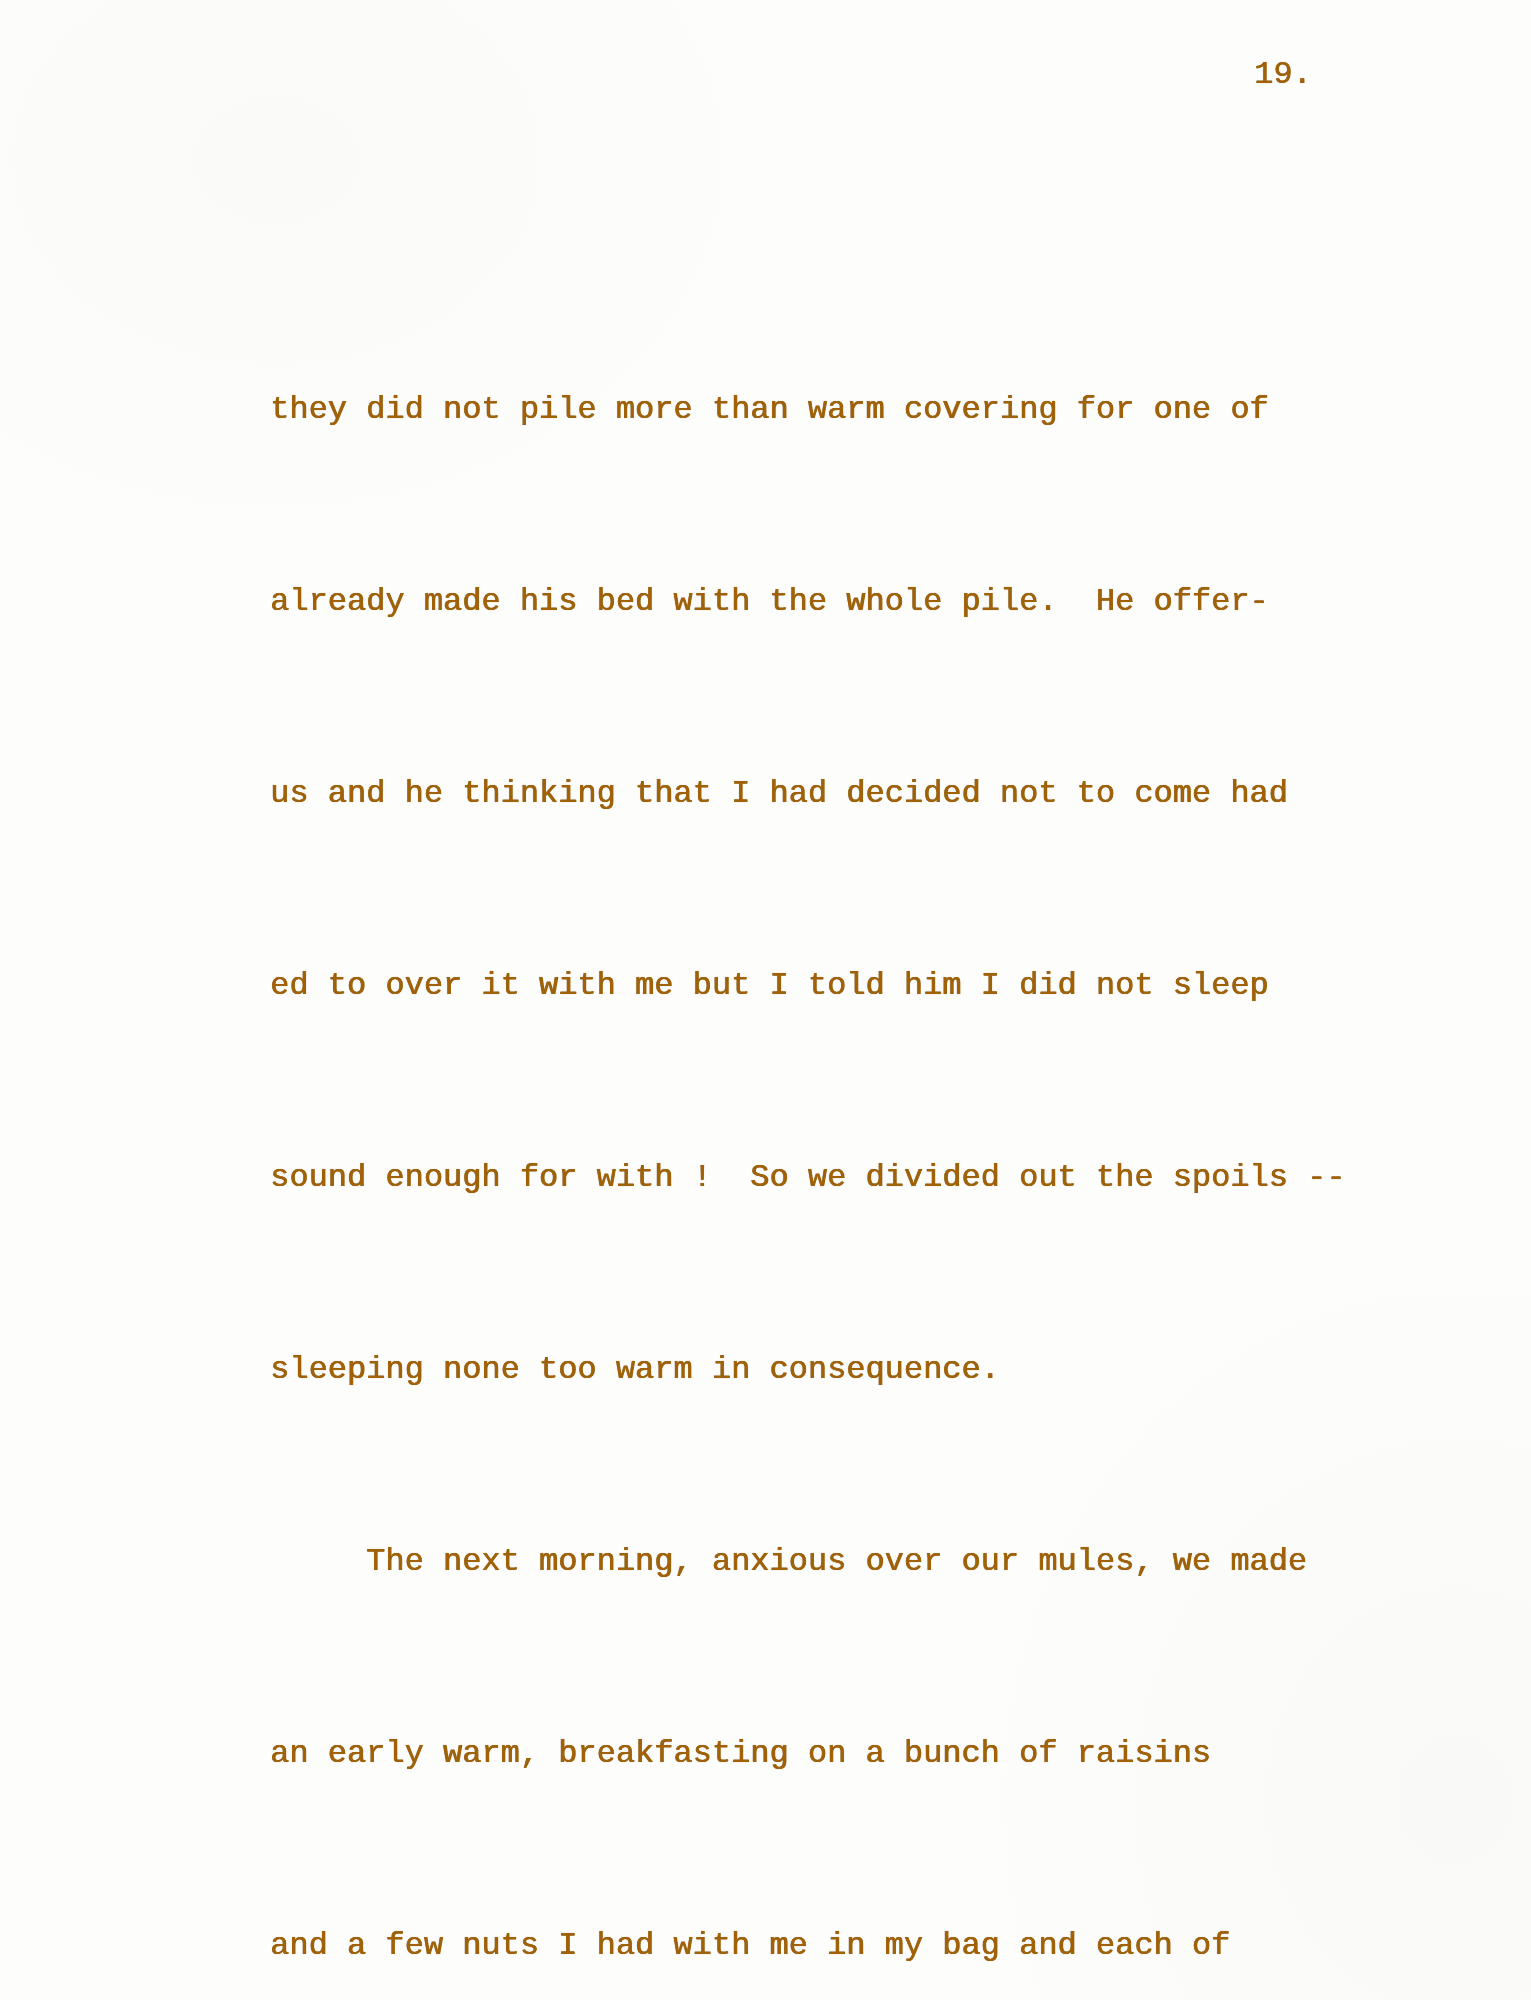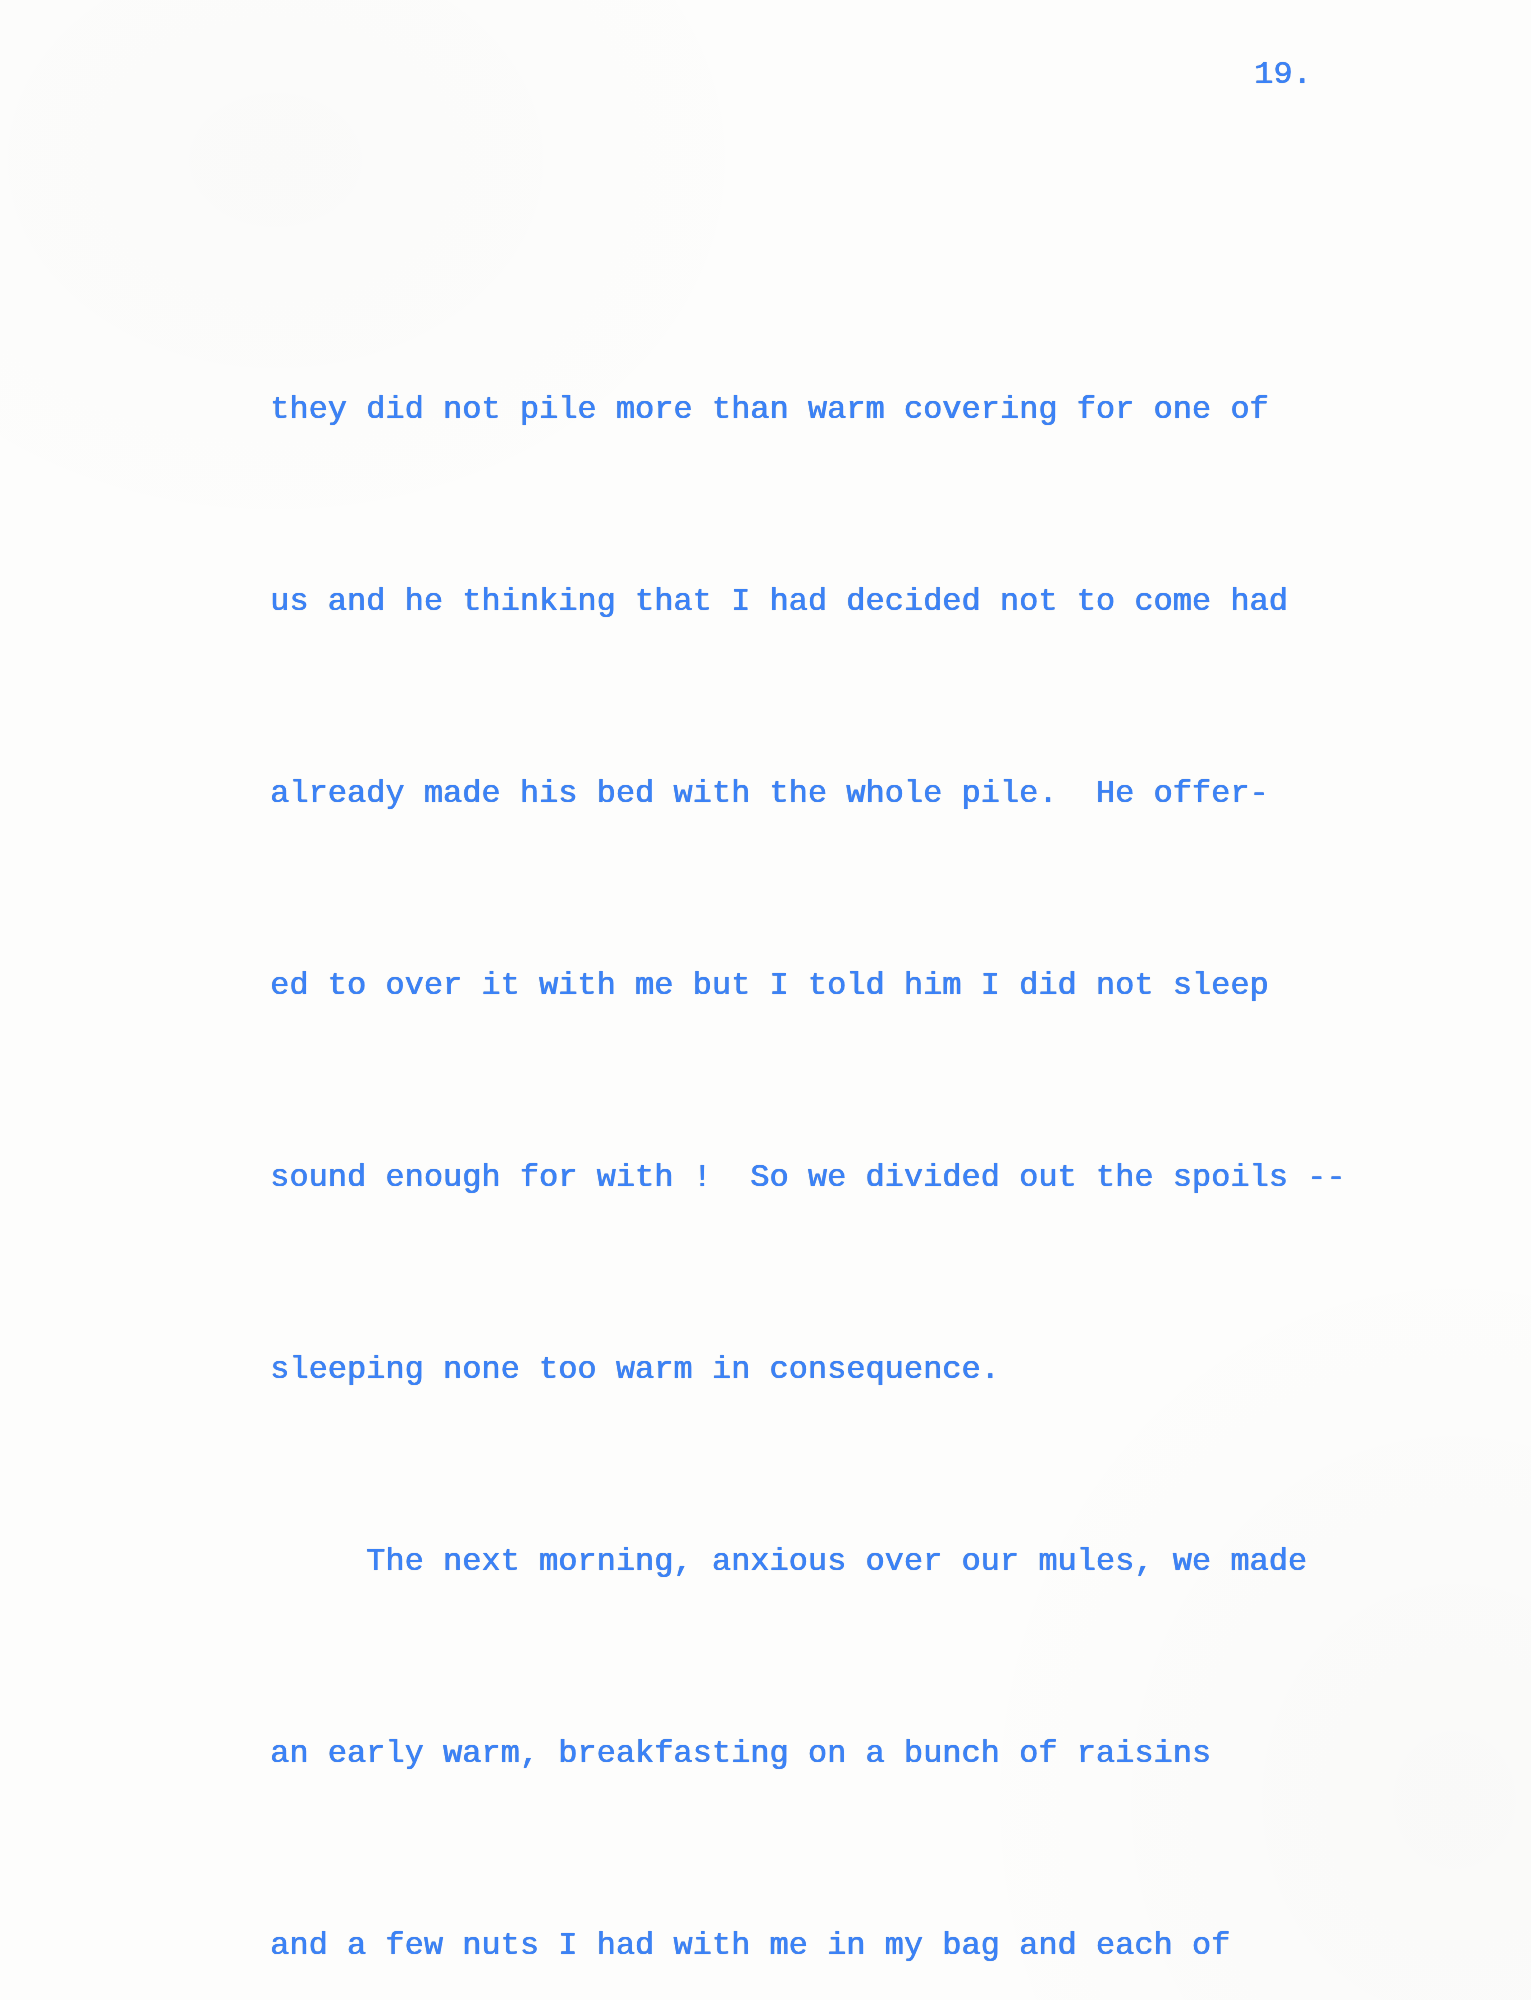--- a/index.html
+++ b/index.html
@@ -17,21 +17,21 @@
   
   .paper {
     position: absolute;
     inset: 0;
     background:
       radial-gradient(ellipse 900px 700px at 18% 8%, rgba(0,0,0,0.012), transparent 60%),
       radial-gradient(ellipse 800px 900px at 95% 90%, rgba(0,0,0,0.015), transparent 65%),
       #fdfdfc;
   }
   .typed {
-    color: #3b82f6;
+    color: #a16207;
     font-size: 32px;
     text-shadow: 0.6px 0 0 currentColor, 0 0 0.7px rgba(30,28,26,0.55);
     white-space: pre;
   }
   .page-number {
     position: absolute;
     left: 1254px;
     top: 56px;
   }
   .text-block {
@@ -46,22 +46,22 @@
 </style>
 </head>
 <body>
 
 <div class="paper"></div>
 
 <div class="typed page-number">19.</div>
 
 <div class="typed text-block">
   <div class="typed-line">they did not pile more than warm covering for one of</div>
+  <div class="typed-line">already made his bed with the whole pile.  He offer-</div>
   <div class="typed-line">us and he thinking that I had decided not to come had</div>
-  <div class="typed-line">already made his bed with the whole pile.  He offer-</div>
   <div class="typed-line">ed to over it with me but I told him I did not sleep</div>
   <div class="typed-line">sound enough for with !  So we divided out the spoils --</div>
   <div class="typed-line">sleeping none too warm in consequence.</div>
   <div class="typed-line">     The next morning, anxious over our mules, we made</div>
   <div class="typed-line">an early warm, breakfasting on a bunch of raisins</div>
   <div class="typed-line">and a few nuts I had with me in my bag and each of</div>
   
   
   
   

